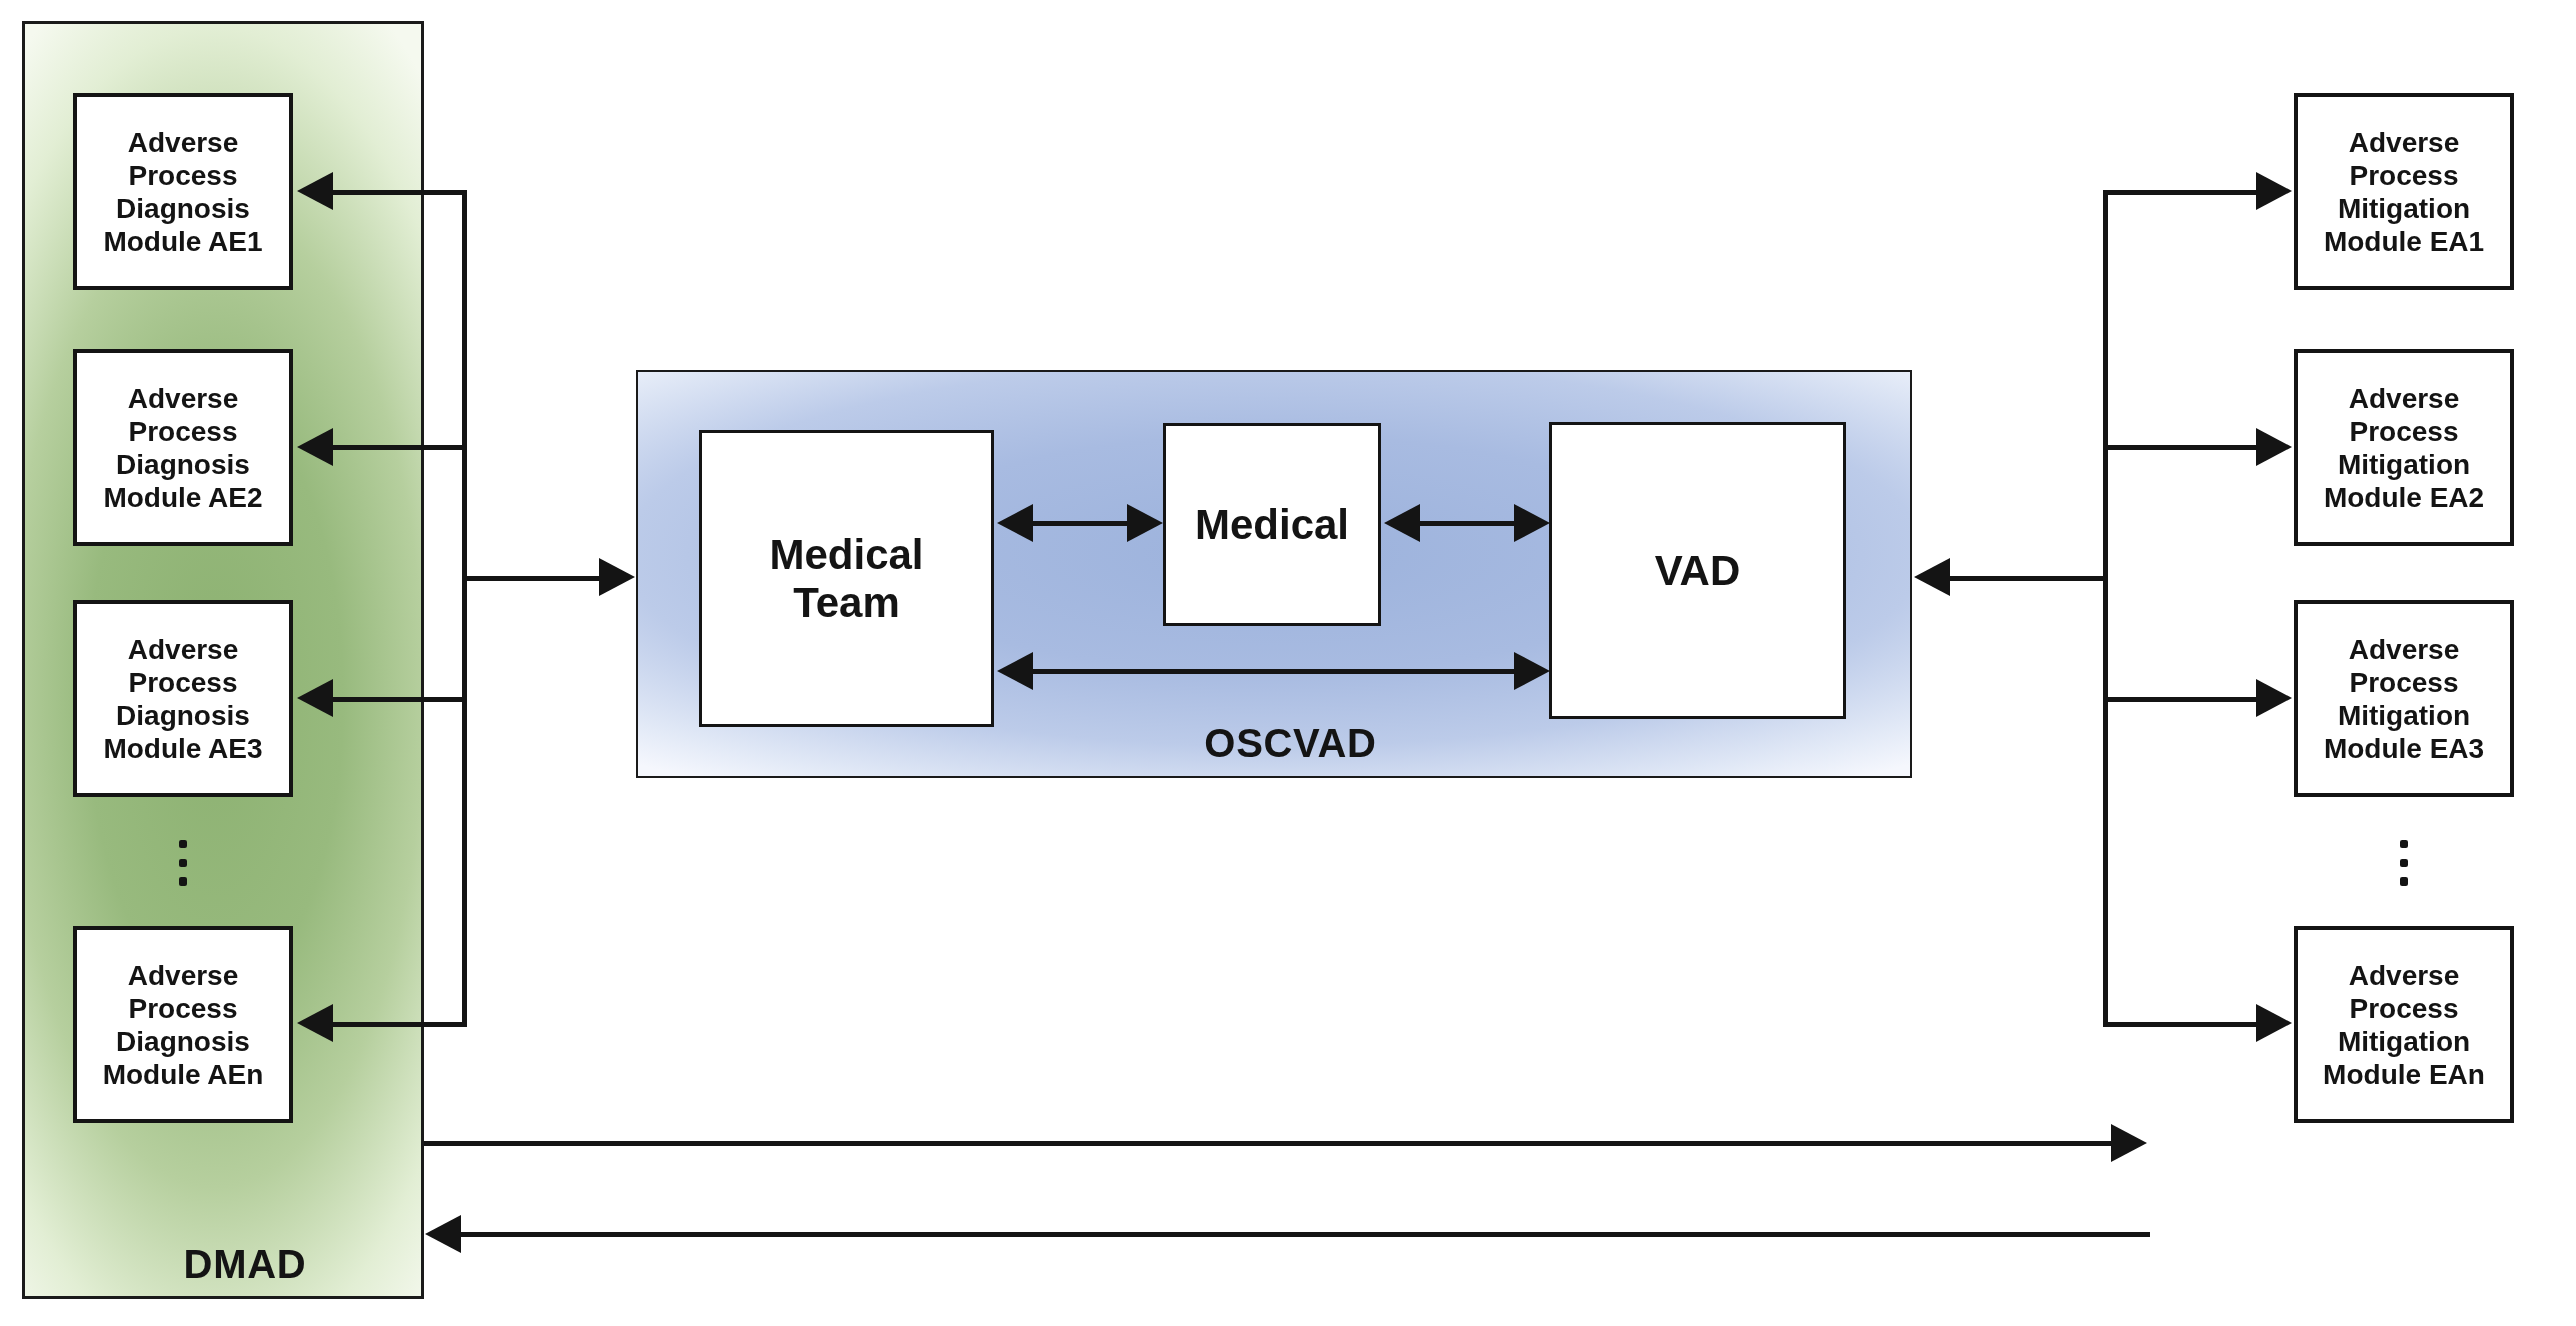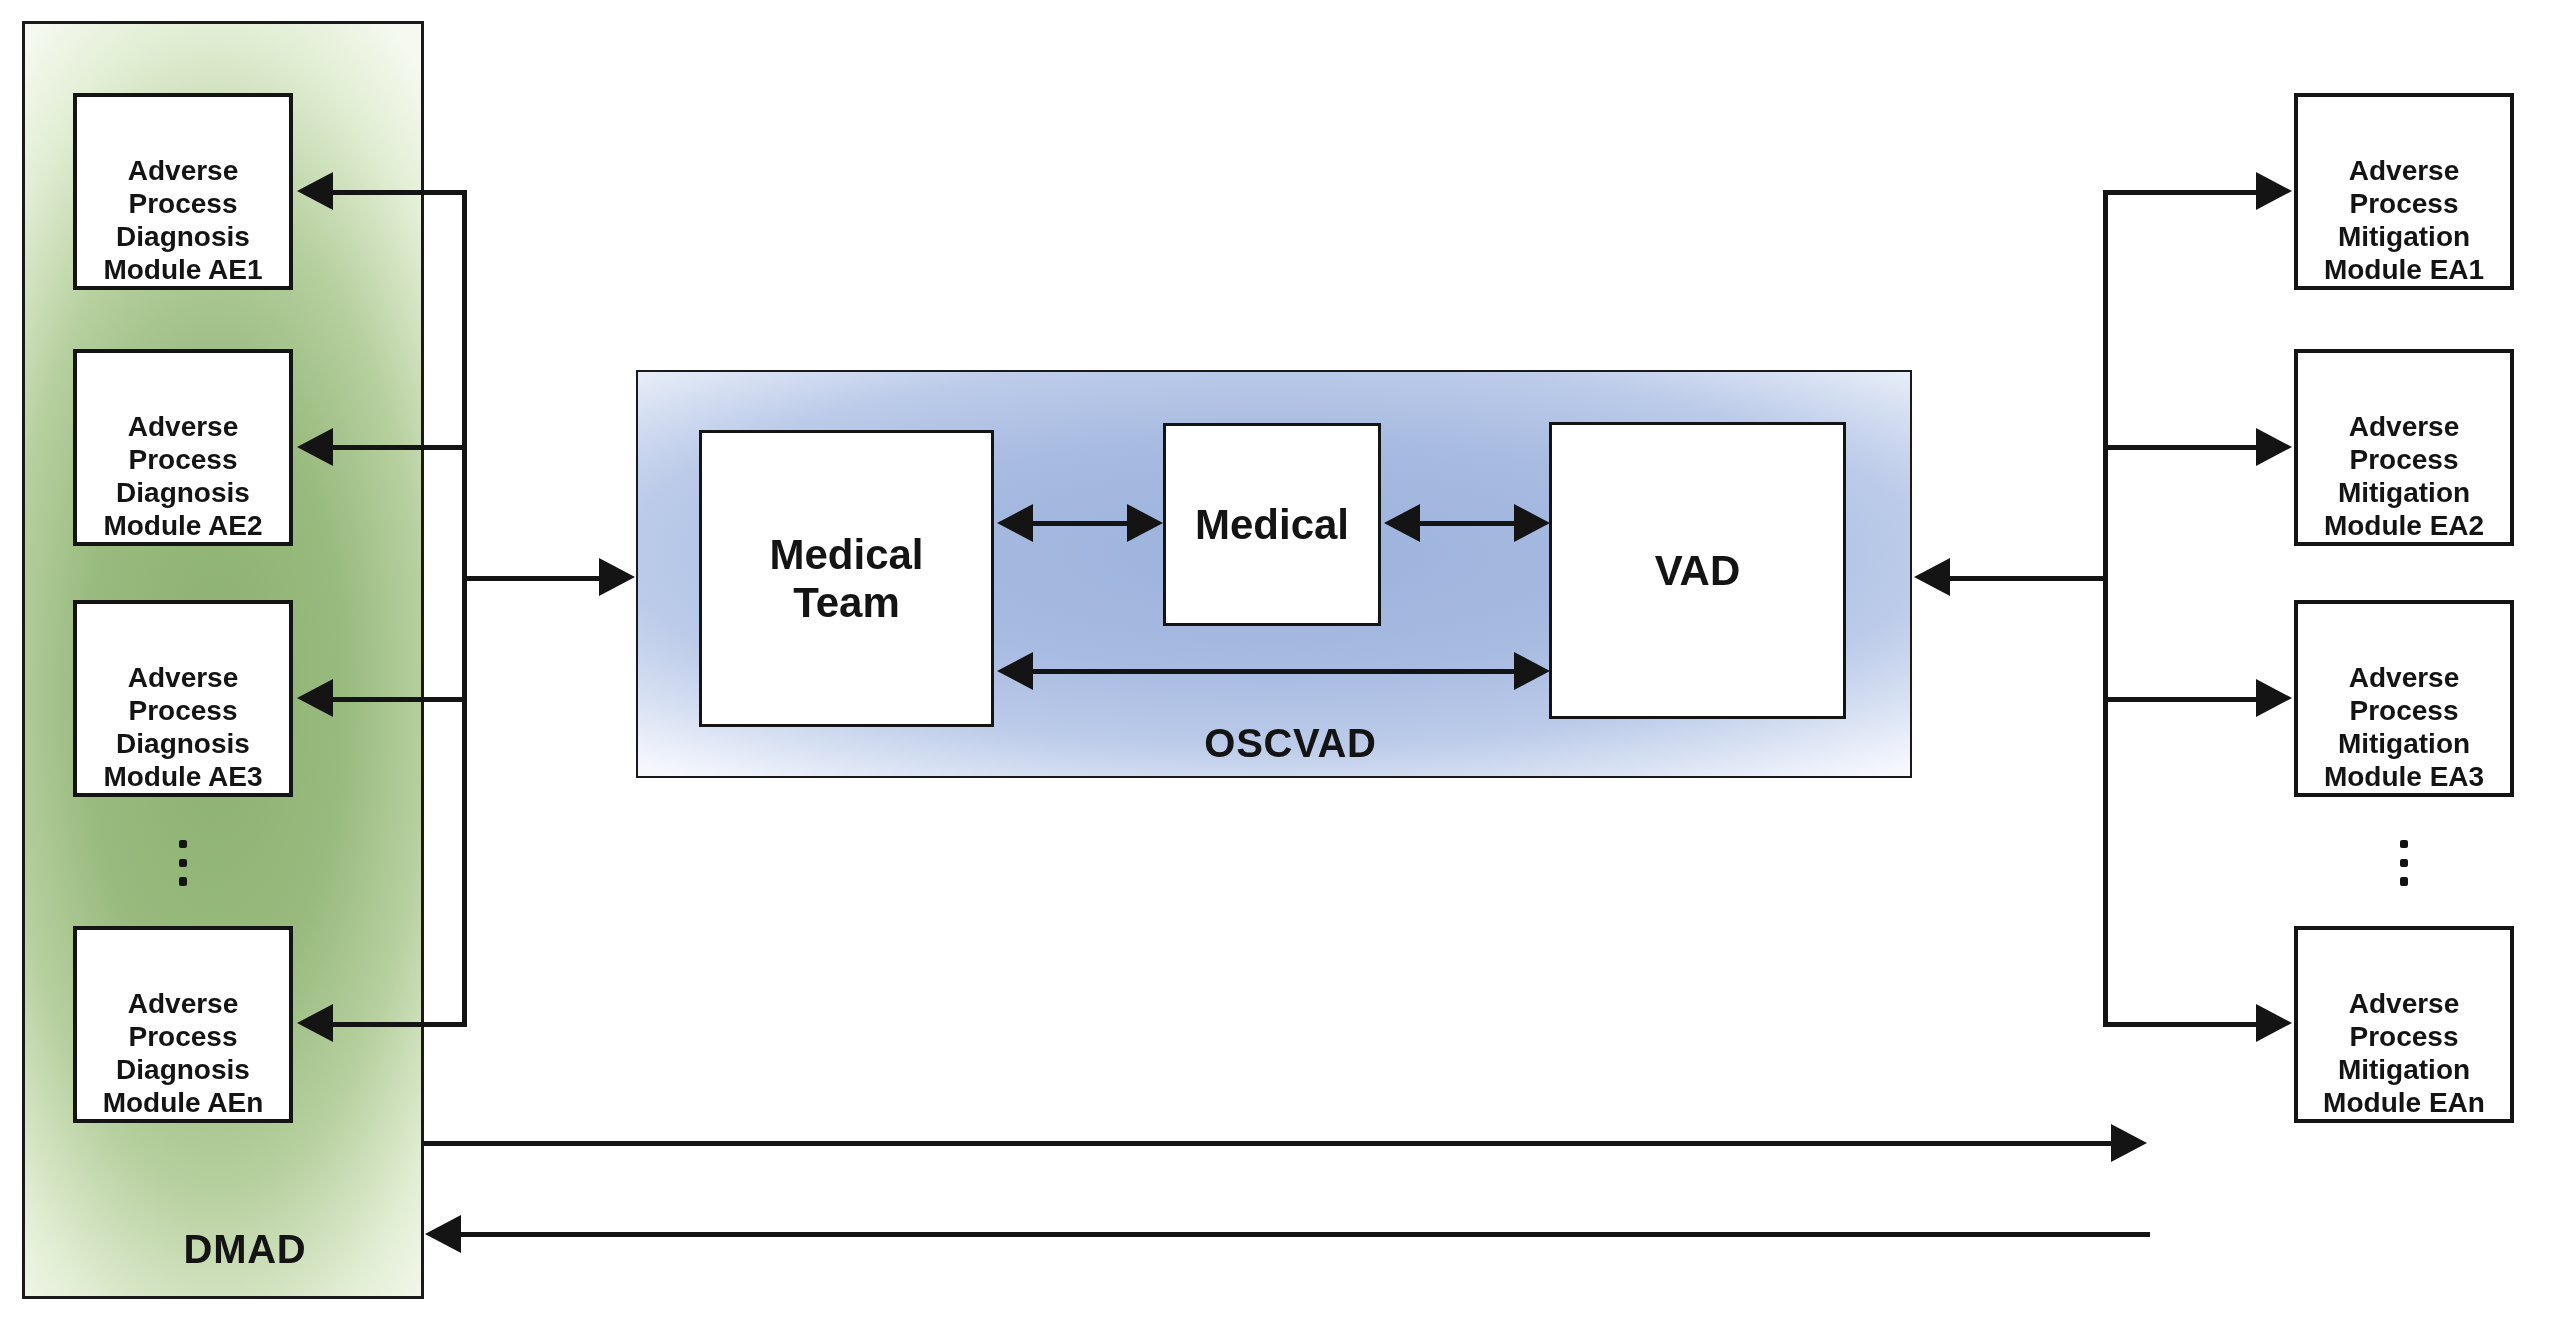--- a/index.html
+++ b/index.html
@@ -29,21 +29,21 @@
     position: absolute; left: 0; right: 0;
     text-align: center;
     font-size: 40px; font-weight: bold;
     letter-spacing: 0.7px;
   }
 
   
   .module-box {
     border: 4.2px solid #141414;
     background: #ffffff;
-    display: flex; align-items: flex-end; justify-content: center;
+    display: flex; align-items: center; justify-content: center;
     text-align: center;
     font-size: 28px; line-height: 33px; font-weight: bold;
     white-space: pre-line;
   }
   .center-box {
     border: 3.5px solid #141414;
     background: #ffffff;
     display: flex; align-items: center; justify-content: center;
     text-align: center;
     font-size: 42px; line-height: 48px; font-weight: bold;
@@ -70,21 +70,21 @@
   .dots { position: absolute; width: 18px; display: flex; flex-direction: column; align-items: center; }
   .dot { width: 8.3px; height: 8.3px; border-radius: 2.1px; background: #141414; margin-bottom: 10.4px; }
   .dot:last-child { margin-bottom: 0; }
 </style>
 </head>
 <body>
 
 <div id="canvas">
 
   <div class="abs side-panel" style="left:22px; top:21px; width:402px; height:1278px;">
-    <div class="panel-label" style="bottom:24px;padding-left:44px;">DMAD</div>
+    <div class="panel-label" style="bottom:9px;padding-left:44px;">DMAD</div>
   </div>
 
 
   <div class="abs center-panel" style="left:636px; top:370px; width:1276px; height:408px;">
     <div class="panel-label" style="top:349px;margin-left:33px;">OSCVAD</div>
   </div>
 
   <div class="vline" style="left:462px; top:190px; height:837px;"></div>
 
   <div class="hline" style="left:332px; top:190px; width:135px;"></div>

